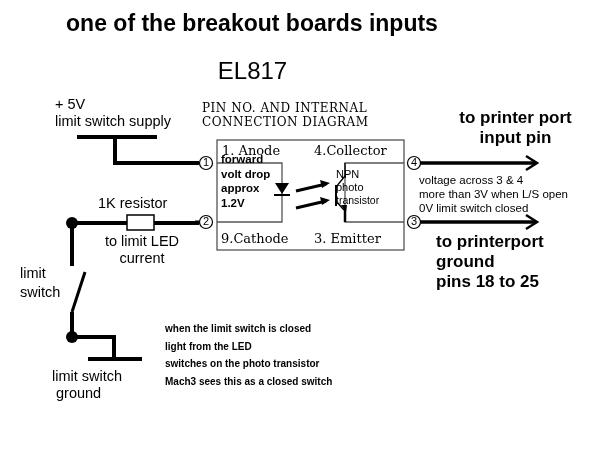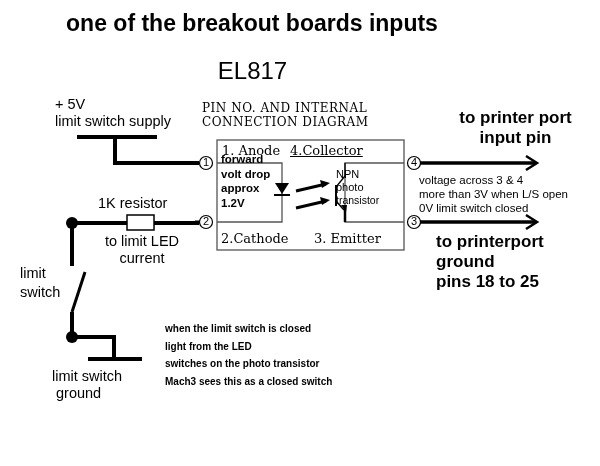--- a/index.html
+++ b/index.html
@@ -92,22 +92,22 @@
   <div>+ 5V</div>
   <div>limit switch supply</div>
 </div>
 
 <div class="abs serif hdr" style="left:202px; top:101px;">
   <div>PIN NO.  AND  INTERNAL</div>
   <div>CONNECTION  DIAGRAM</div>
 </div>
 
 <div class="abs serif pinlbl" style="left:222px; top:143px;">1. Anode</div>
-<div class="abs serif pinlbl" style="left:290px; top:143px;text-decoration:underline;">4.Collector</div>
-<div class="abs serif pinlbl" style="left:221px; top:231px;">2.Cathode</div>
+<div class="abs serif pinlbl" style="left:314px; top:143px;">4.Collector</div>
+<div class="abs serif pinlbl" style="left:221px; top:231px;">9.Cathode</div>
 <div class="abs serif pinlbl" style="left:314px; top:231px;">3. Emitter</div>
 
 <div class="abs bold" style="left:221px; top:152px; font-size:11.5px; line-height:14.5px;">
   <div>forward</div>
   <div>volt drop</div>
   <div>approx</div>
   <div>1.2V</div>
 </div>
 
 <div class="abs" style="left:336px; top:168px; font-size:11px; line-height:13px;">

